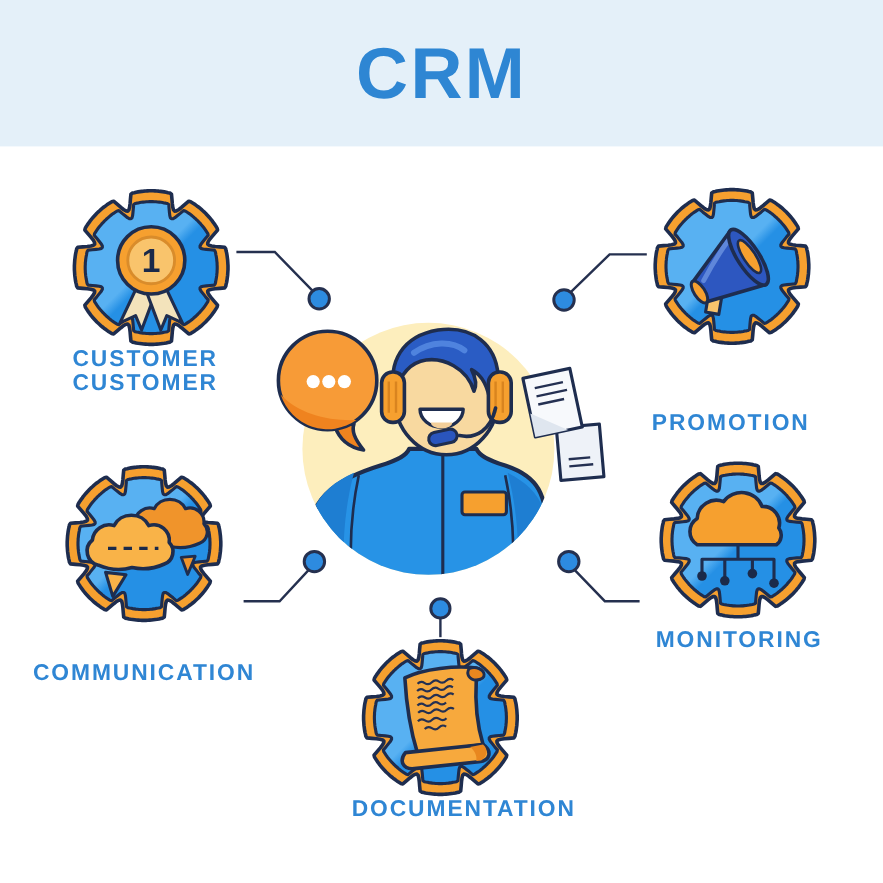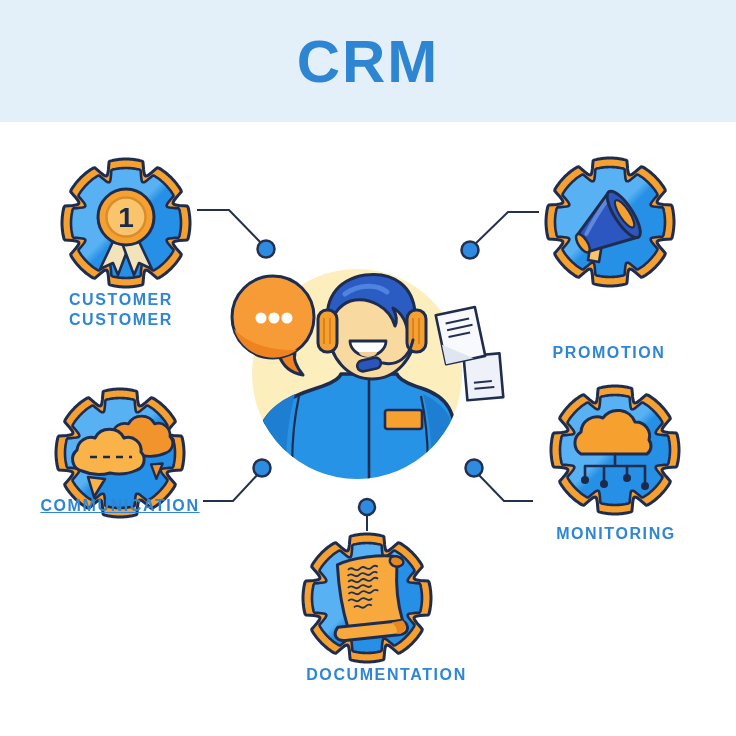--- a/index.html
+++ b/index.html
@@ -12,26 +12,26 @@
     background:var(--c-band,#e4f0f9);
     display:flex;align-items:center;justify-content:center;
   }
   .crm-title{
     margin:0;font-size:60px;font-weight:800;letter-spacing:2px;
     color:var(--c-title,#2e86d3);
   }
   .scene{position:absolute;top:0;left:0;}
   .node-label{
     position:absolute;transform:translateX(-50%);
-    color:var(--c-label,#2f86d4);font-size:16px;font-weight:bold;
+    color:var(--c-label,#2f86d4);font-size:19px;font-weight:bold;
     letter-spacing:1.6px;text-align:center;line-height:20px;white-space:nowrap;
   }
   .lbl-customer{left:121px;top:290px;}
   .lbl-promotion{left:609px;top:296px;margin-top:47px;}
-  .lbl-communication{left:120px;top:496px;text-decoration:underline;}
+  .lbl-communication{left:120px;top:552px;}
   .lbl-monitoring{left:616px;top:524px;}
   .lbl-documentation{left:368px;top:665px;padding-left:37px;}
   .gear-outer{fill:#f6a02f;stroke:#1e2d4f;stroke-width:3;stroke-linejoin:round;}
   .gear-inner{fill:url(#gearGrad);stroke:#1e2d4f;stroke-width:2.6;stroke-linejoin:round;}
   .wire{stroke:#25304f;stroke-width:2;fill:none;}
   .wire-dot{fill:#2d8be0;stroke:#25304f;stroke-width:2.5;}
   .ol{stroke:#1e2d4f;stroke-linejoin:round;stroke-linecap:round;}
   svg text{font-family:"Liberation Sans", sans-serif;}
 </style>
 </head>

